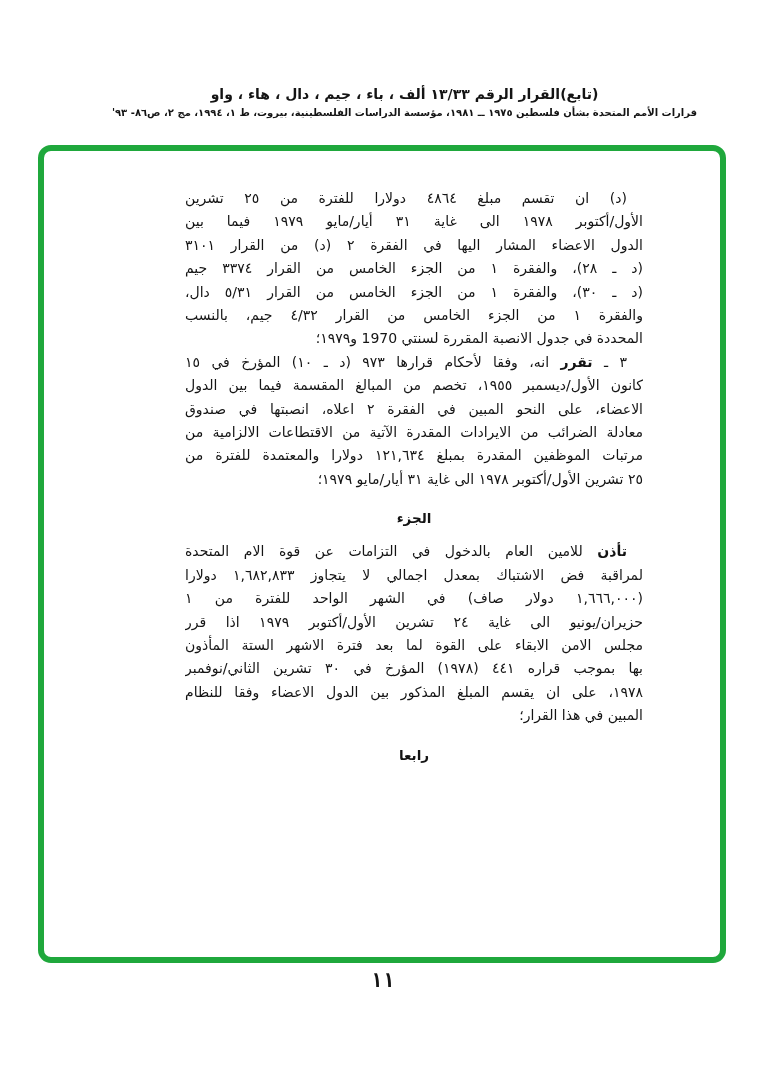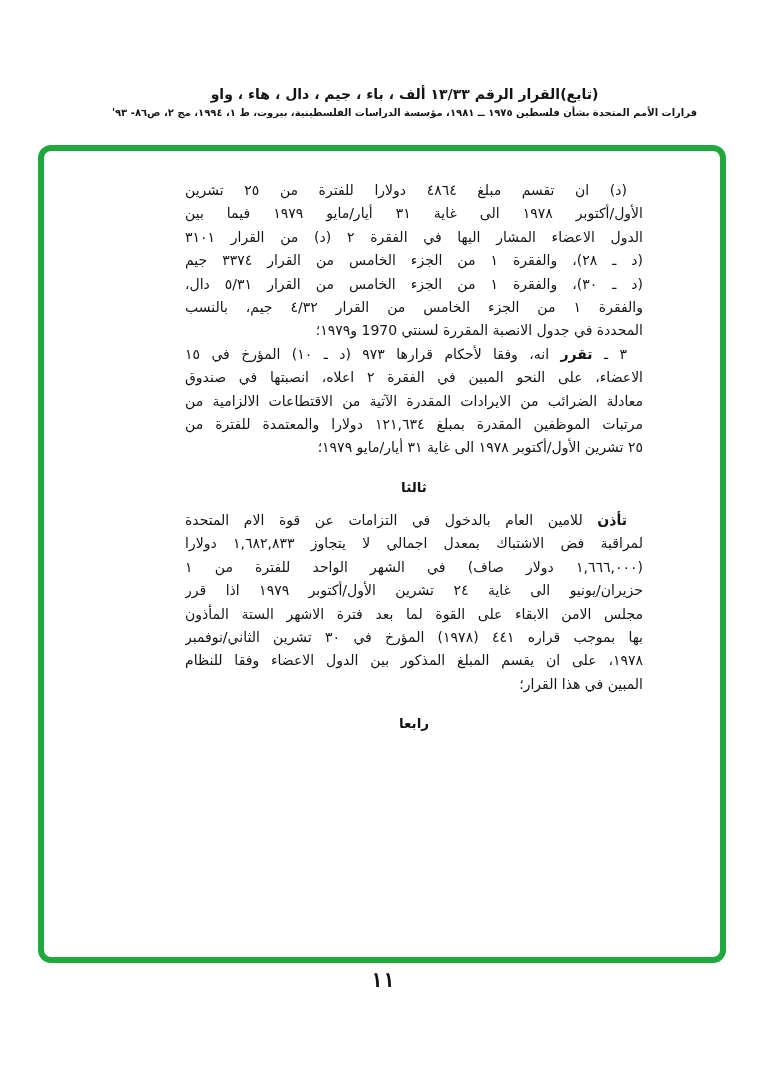--- a/index.html
+++ b/index.html
@@ -31,21 +31,21 @@
   .annotation-box {
     position: absolute;
     left: 38px; top: 145px;
     width: 688px; height: 818px;
     box-sizing: border-box;
     border: 6px solid #1fa83c;
     border-radius: 13px;
   }
   .doc-body {
     position: absolute;
-    top: 179px;
+    top: 187px;
     left: 185px;
     width: 458px;
     direction: rtl;
     font-size: 14px;
     line-height: 23.4px;
     text-align: justify;
   }
   .block.p { margin: 0; }
   .block.heading {
     margin: 16px 0 10px;
@@ -82,26 +82,27 @@
       <div class="line first"><span>(د) ان تقسم مبلغ ٤٨٦٤ دولارا للفترة من ٢٥ تشرين</span></div>
       <div class="line"><span>الأول/أكتوبر ١٩٧٨ الى غاية ٣١ أيار/مايو ١٩٧٩ فيما بين</span></div>
       <div class="line"><span>الدول الاعضاء المشار اليها في الفقرة ٢ (د) من القرار ٣١٠١</span></div>
       <div class="line"><span>(د ـ ٢٨)، والفقرة ١ من الجزء الخامس من القرار ٣٣٧٤ جيم</span></div>
       <div class="line"><span>(د ـ ٣٠)، والفقرة ١ من الجزء الخامس من القرار ٥/٣١ دال،</span></div>
       <div class="line"><span>والفقرة ١ من الجزء الخامس من القرار ٤/٣٢ جيم، بالنسب</span></div>
       <div class="line end"><span>المحددة في جدول الانصبة المقررة لسنتي 1970 و١٩٧٩؛</span></div>
     </div>
     <div class="block p">
       <div class="line first"><span>٣ ـ </span><span class="bold">تقرر</span><span> انه، وفقا لأحكام قرارها ٩٧٣ (د ـ ١٠) المؤرخ في ١٥</span></div>
+      <div class="line"><span>كانون الأول/ديسمبر ١٩٥٥، تخصم من المبالغ المقسمة فيما بين الدول</span></div>
       <div class="line"><span>الاعضاء، على النحو المبين في الفقرة ٢ اعلاه، انصبتها في صندوق</span></div>
       <div class="line"><span>معادلة الضرائب من الايرادات المقدرة الآتية من الاقتطاعات الالزامية من</span></div>
       <div class="line"><span>مرتبات الموظفين المقدرة بمبلغ ١٢١,٦٣٤ دولارا والمعتمدة للفترة من</span></div>
       <div class="line end"><span>٢٥ تشرين الأول/أكتوبر ١٩٧٨ الى غاية ٣١ أيار/مايو ١٩٧٩؛</span></div>
     </div>
-    <div class="block heading">ثالثا</div>
+    <div class="block heading">الجزء</div>
     <div class="block p">
       <div class="line first"><span class="bold">تأذن</span><span> للامين العام بالدخول في التزامات عن قوة الام المتحدة</span></div>
       <div class="line"><span>لمراقبة فض الاشتباك بمعدل اجمالي لا يتجاوز ١,٦٨٢,٨٣٣ دولارا</span></div>
       <div class="line"><span>(١,٦٦٦,٠٠٠ دولار صاف) في الشهر الواحد للفترة من ١</span></div>
       <div class="line"><span>حزيران/يونيو الى غاية ٢٤ تشرين الأول/أكتوبر ١٩٧٩ اذا قرر</span></div>
       <div class="line"><span>مجلس الامن الابقاء على القوة لما بعد فترة الاشهر الستة المأذون</span></div>
       <div class="line"><span>بها بموجب قراره ٤٤١ (١٩٧٨) المؤرخ في ٣٠ تشرين الثاني/نوفمبر</span></div>
       <div class="line"><span>١٩٧٨، على ان يقسم المبلغ المذكور بين الدول الاعضاء وفقا للنظام</span></div>
       <div class="line end"><span>المبين في هذا القرار؛</span></div>
     </div>

